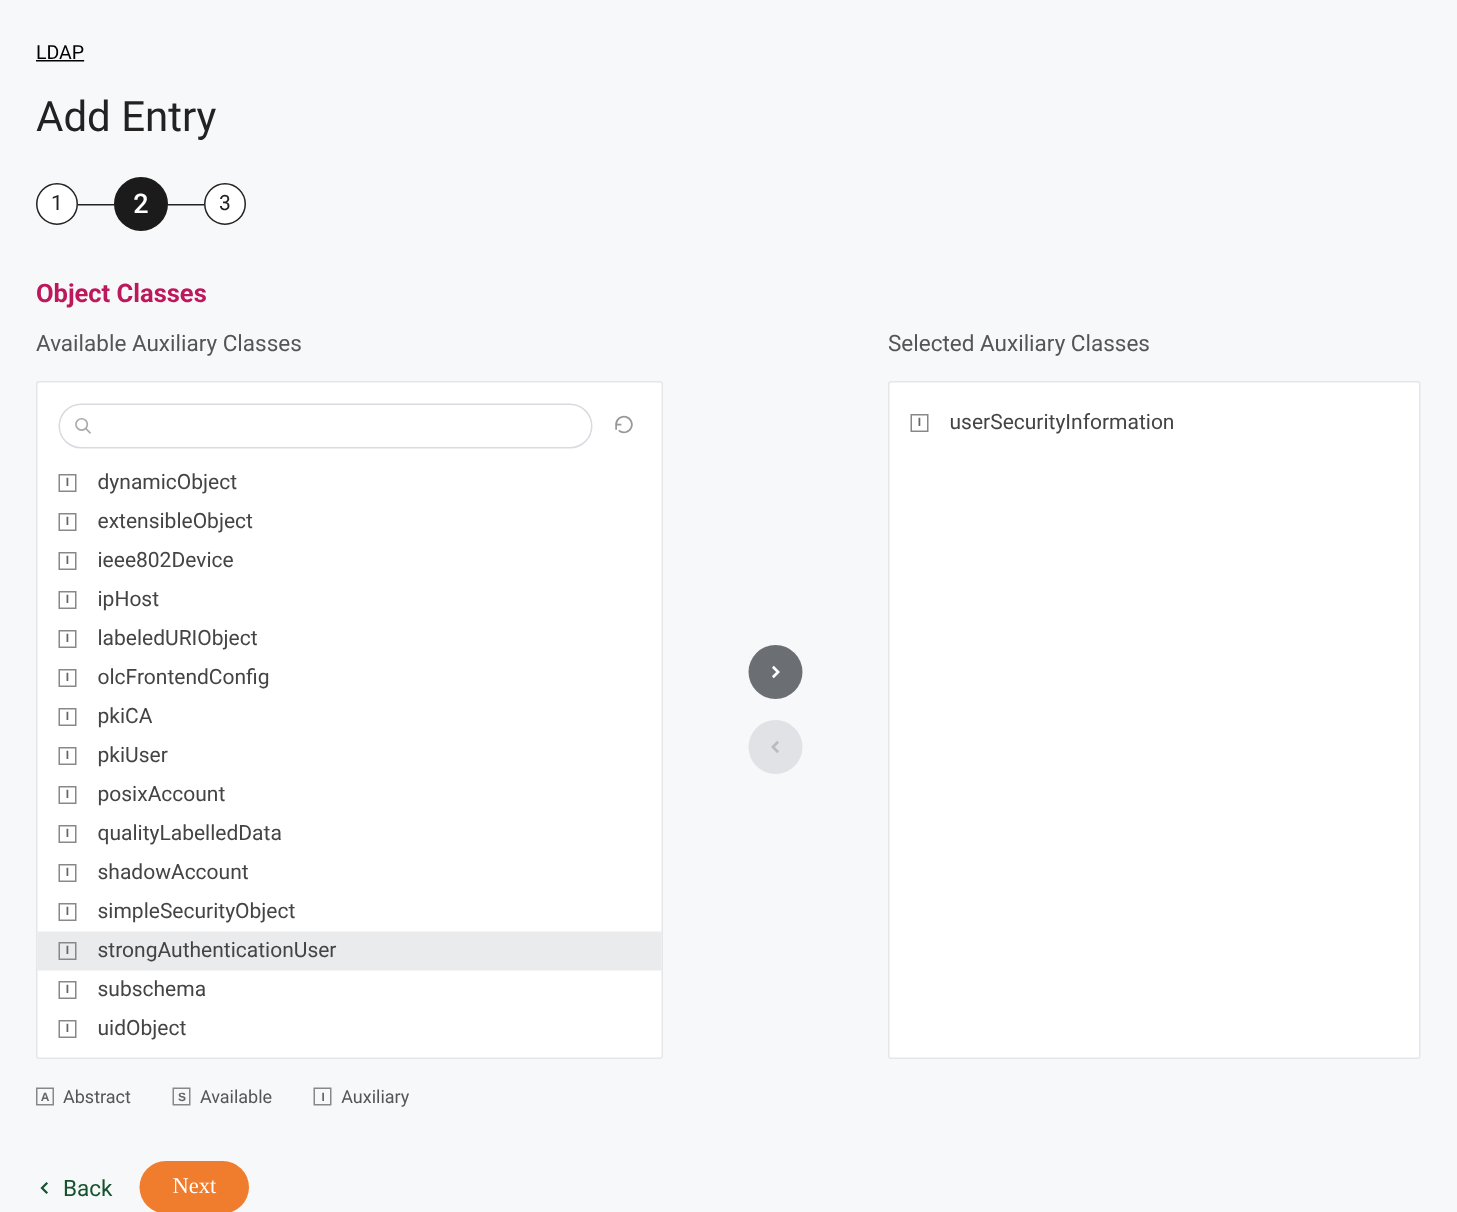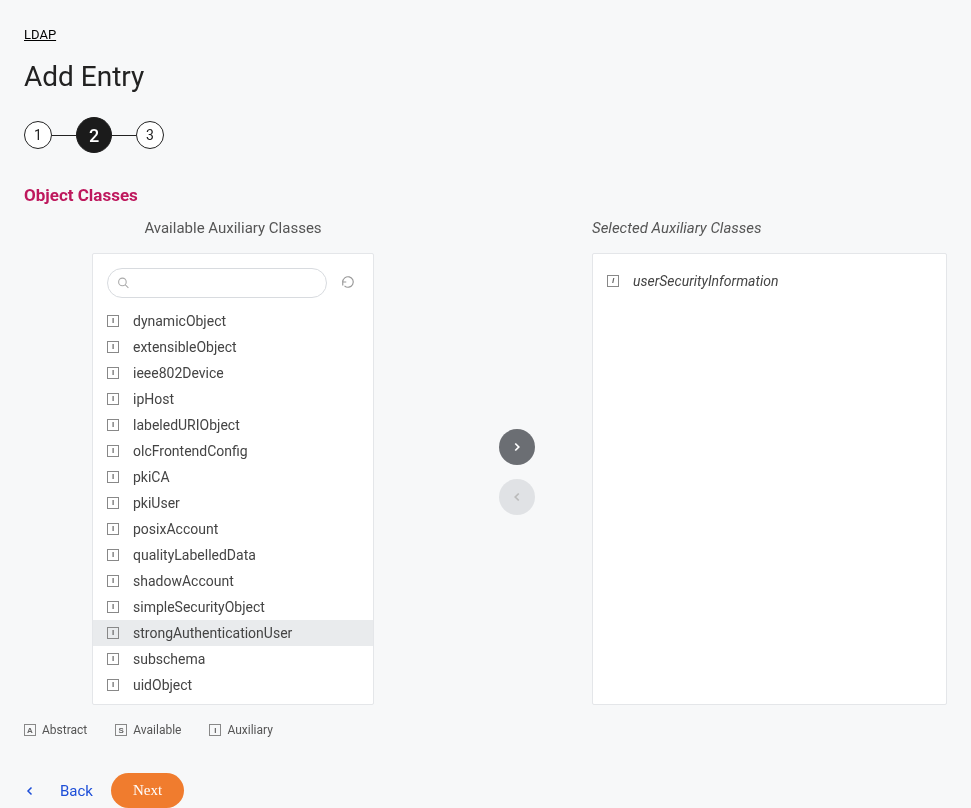--- a/index.html
+++ b/index.html
@@ -69,23 +69,23 @@
   }
   .col-label {
     font-size: 15px;
     color: #555;
     margin-bottom: 16px;
   }
   .col {
     display: flex;
     flex-direction: column;
   }
-  .col-available { width: 418px; align-items: center; }
+  .col-available { width: 418px; }
   .col-transfer { width: 150px; display:flex; flex-direction:column; align-items:center; justify-content:center; padding-top:210px; gap: 14px; }
-  .col-selected { flex: 1; font-style: italic; }
+  .col-selected { flex: 1; }
   .panel {
     background: #fff;
     border: 1px solid #e4e6e9;
     border-radius: 2px;
   }
   .panel-available {
     height: 452px;
     padding: 14px 0 8px 0;
   }
   .panel-selected {
@@ -181,23 +181,23 @@
   }
   .actions {
     margin-top: 36px;
     display: flex;
     align-items: center;
     gap: 18px;
   }
   .back-link {
     display: flex;
     align-items: center;
-    gap: 24px;
+    gap: 6px;
     font-size: 15px;
-    color: #1d4ed8;
+    color: #14532d;
     cursor: pointer;
   }
   .btn {
     border: none;
     border-radius: 20px;
     padding: 9px 22px;
     font-size: 15px;
     cursor: pointer;
     color: #fff;
   }

